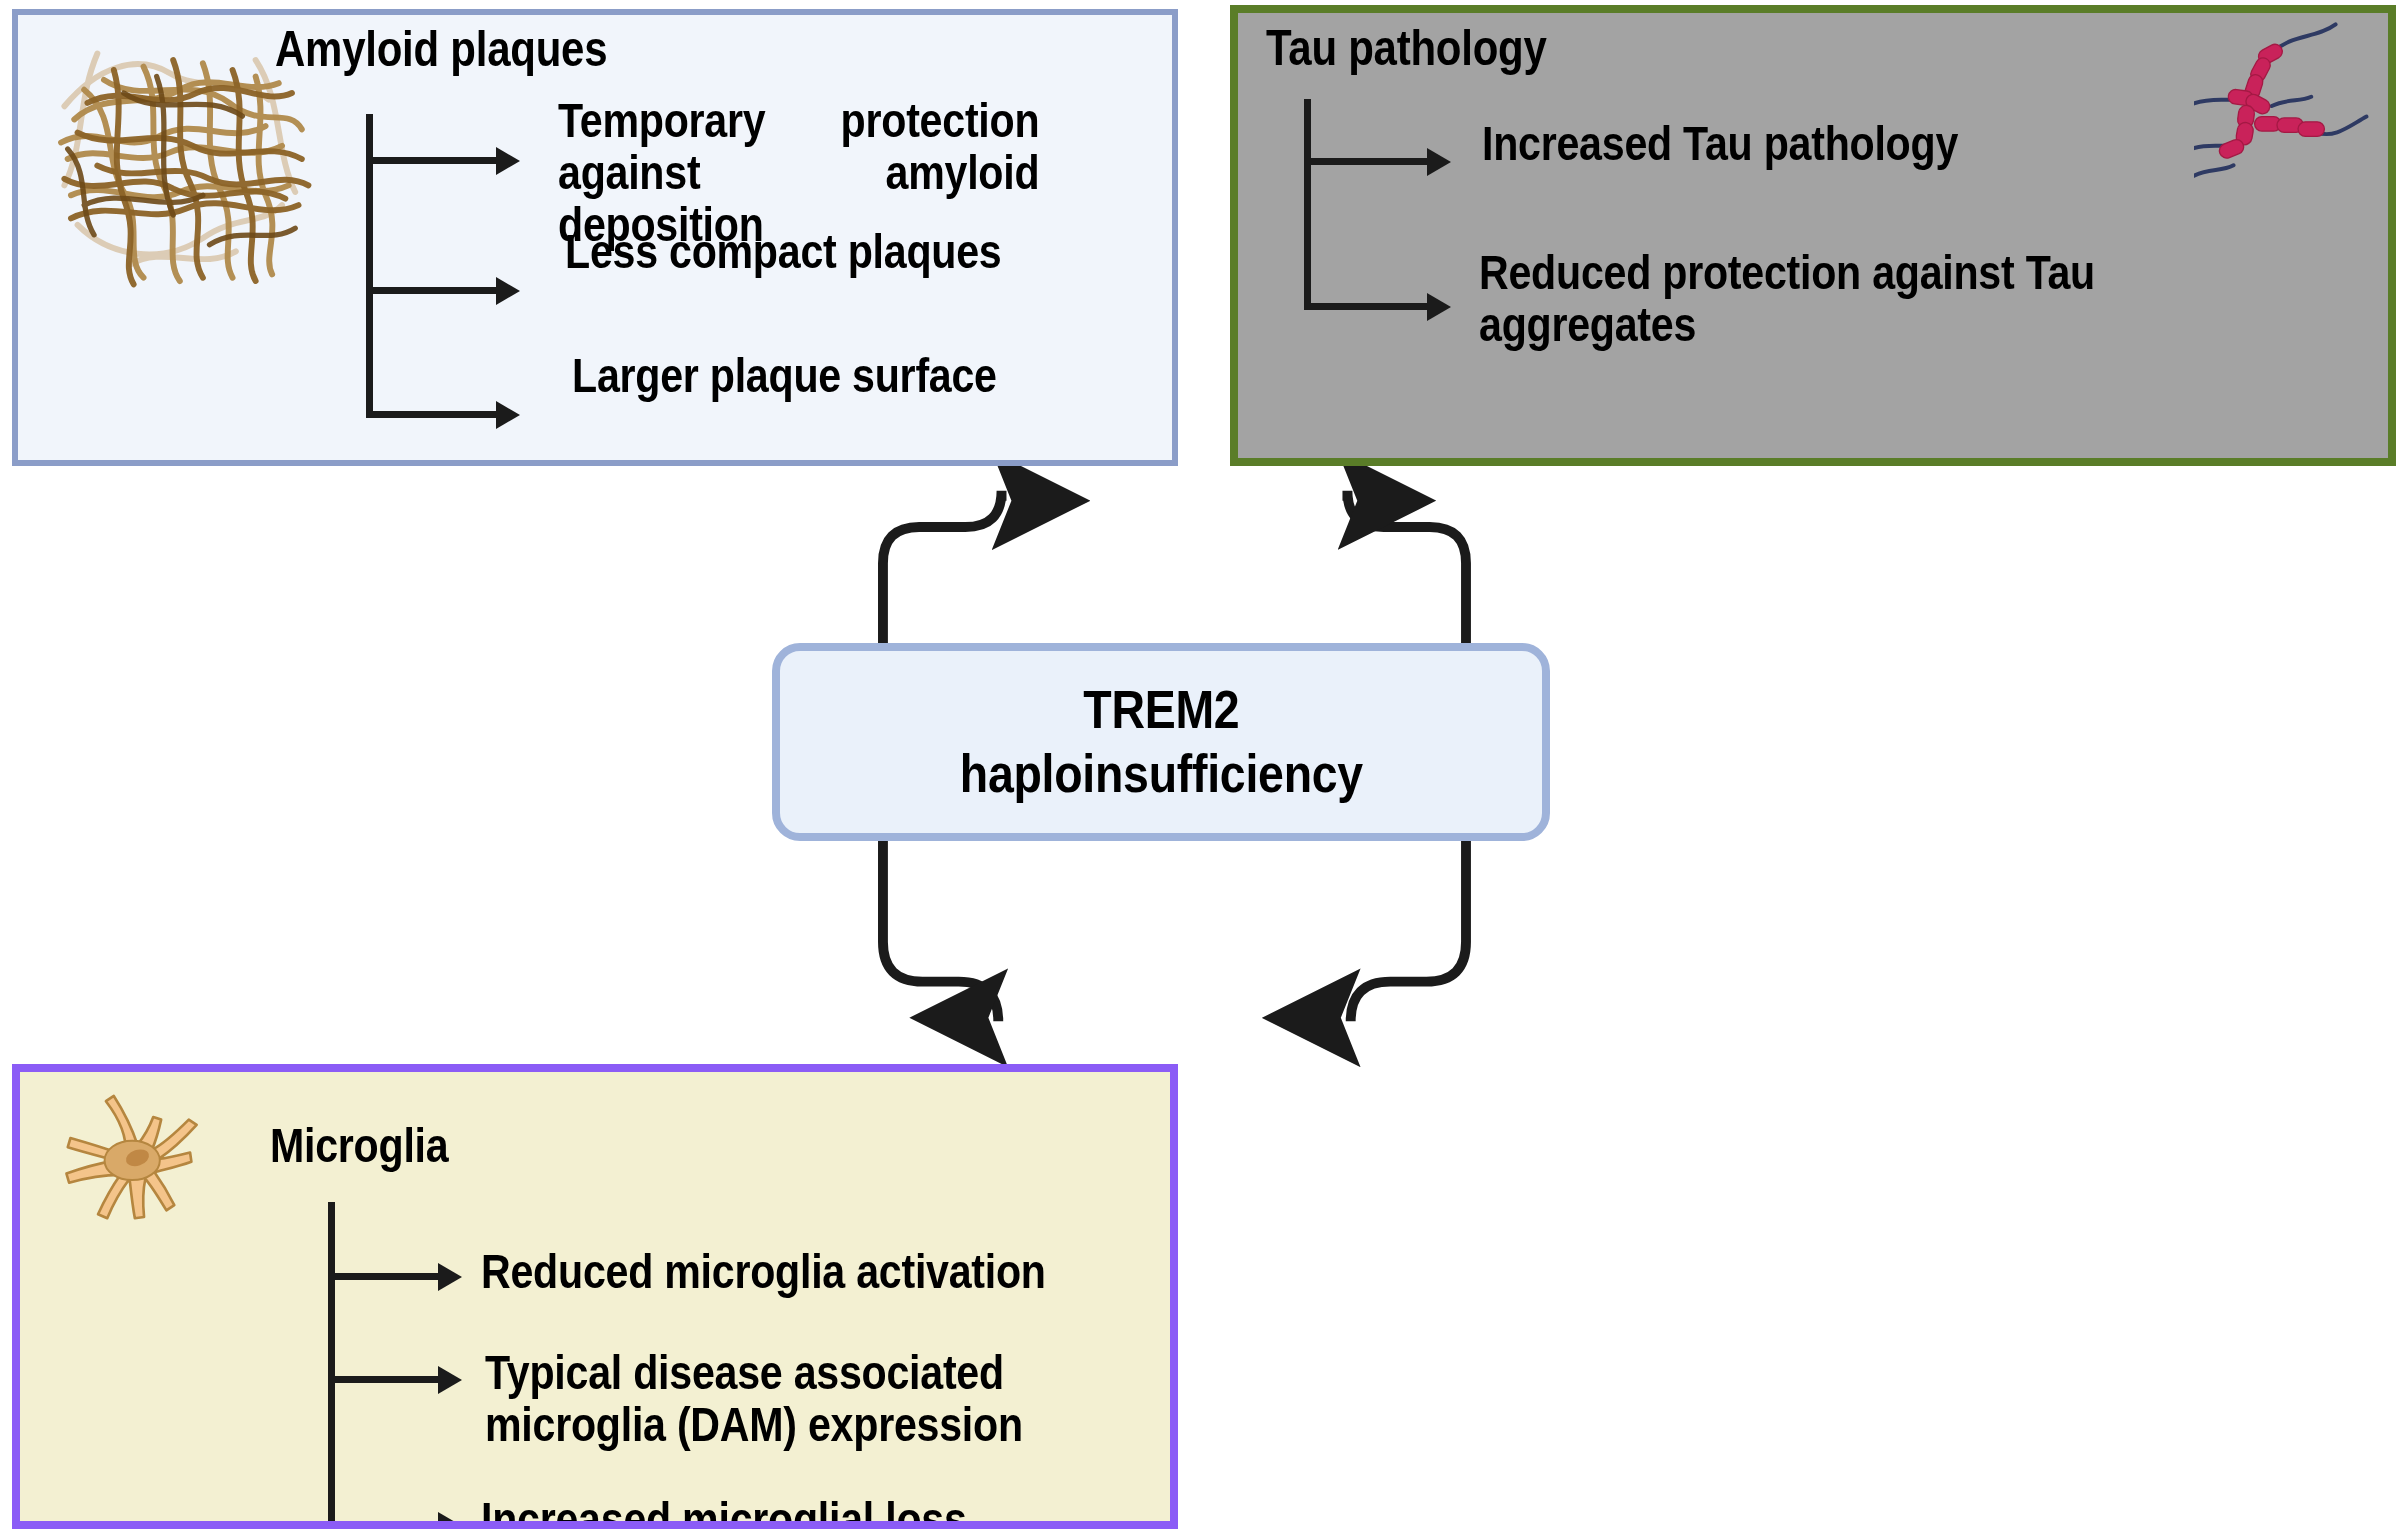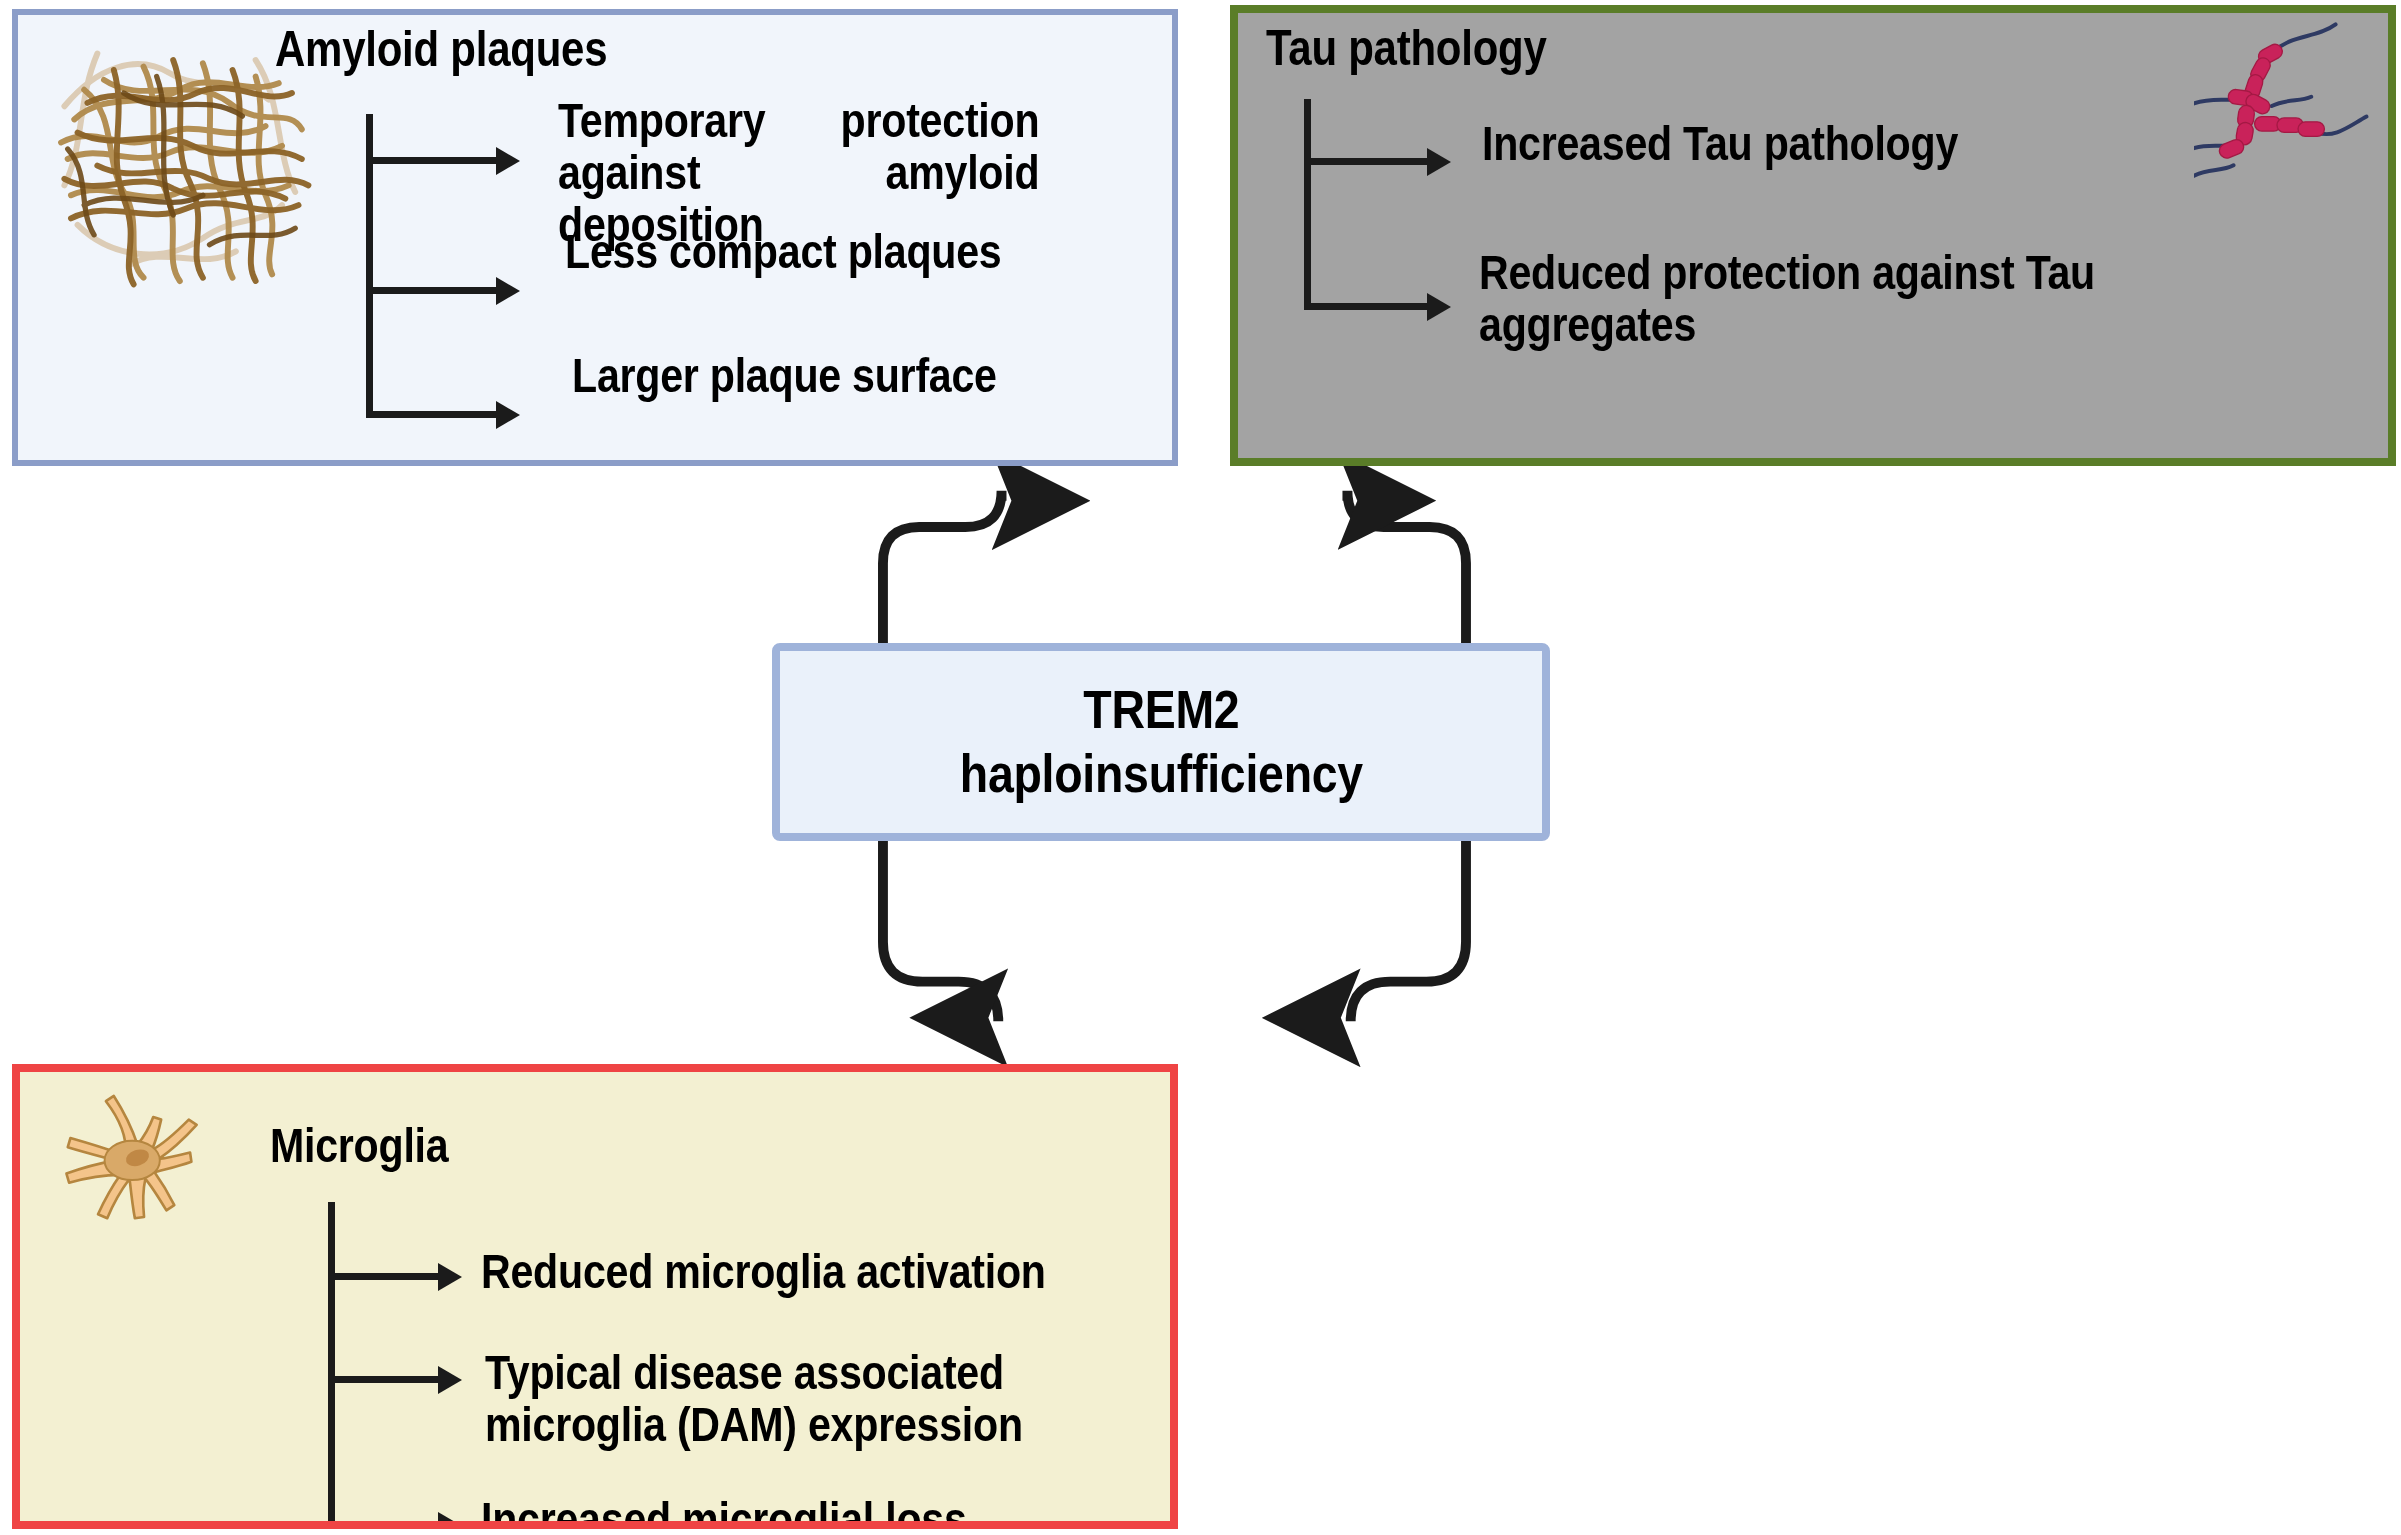--- a/index.html
+++ b/index.html
@@ -30,21 +30,21 @@
     border: 6.6px solid #8b9dc8;
   }
   .panel-tau {
     left: 1230px; top: 5.3px;  width: 1166px; height: 461px;
     background: #a3a3a3;
     border: 8px solid #5a7d28;
   }
   .panel-microglia {
     left: 12px;  top: 1064px; width: 1166px; height: 465px;
     background: #f3f0d2;
-    border: 8px solid #ef4444;
+    border: 8px solid #8b5cf6;
   }
   .panel-other {
     left: 1230px; top: 1060px; width: 1166px; height: 469px;
     background: #e0daf4;
     border: 8px solid #4a2e8e;
   }
 
   
   .panel-title {
     position: absolute;
@@ -100,21 +100,21 @@
   .bullet.justify { text-align: justify; }
   .bullet.justify::after { content: ""; display: inline-block; width: 100%; }
 
   
   .trem2-node {
     position: absolute;
     left: 772px; top: 643px;
     width: 778px; height: 198px;
     background: #eaf1fa;
     border: 8px solid #9fb3da;
-    border-radius: 8px;
+    border-radius: 28px;
     box-sizing: border-box;
     display: flex;
     align-items: center;
     justify-content: center;
   }
   .trem2-label {
     font-weight: bold;
     font-size: 54px;
     color: #000000;
     text-align: center;

